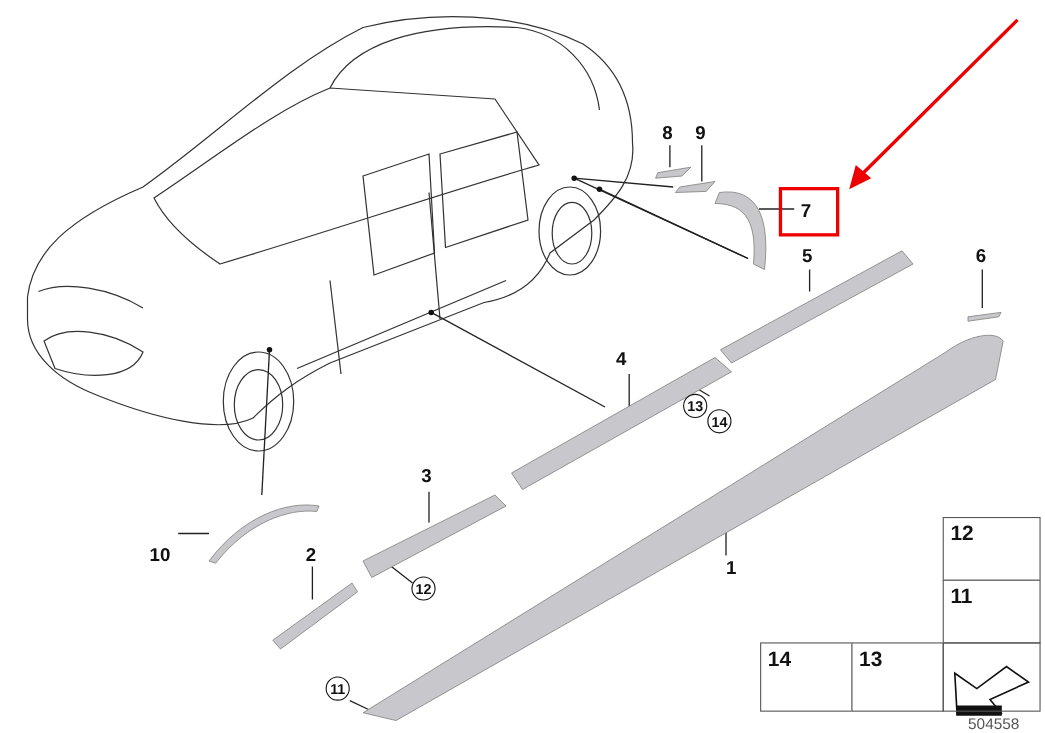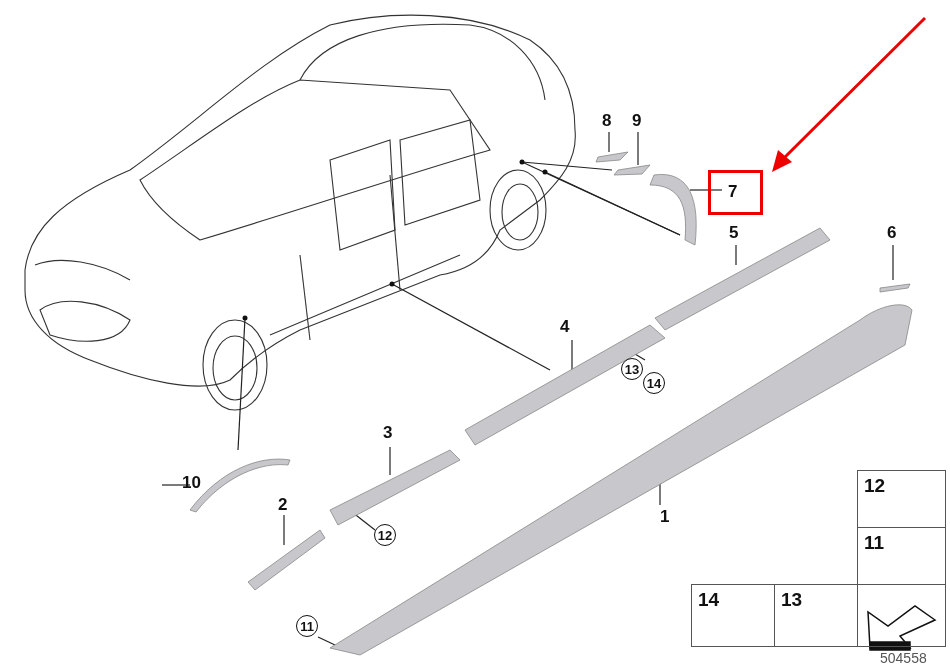--- a/index.html
+++ b/index.html
@@ -98,21 +98,21 @@
 
 <span class="lbl" style="left:660px;top:508px;">1</span>
 <span class="lbl" style="left:278px;top:496px;">2</span>
 <span class="lbl" style="left:383px;top:424px;">3</span>
 <span class="lbl" style="left:560px;top:318px;">4</span>
 <span class="lbl" style="left:729px;top:224px;">5</span>
 <span class="lbl" style="left:887px;top:224px;">6</span>
 <span class="lbl" style="left:728px;top:183px;">7</span>
 <span class="lbl" style="left:602px;top:112px;">8</span>
 <span class="lbl" style="left:632px;top:112px;">9</span>
-<span class="lbl" style="left:136px;top:474px;margin-left:46px;">10</span>
+<span class="lbl" style="left:136px;top:496px;">10</span>
 
 <span class="circ" style="left:621px;top:358px;">13</span>
 <span class="circ" style="left:643px;top:372px;">14</span>
 <span class="circ" style="left:374px;top:524px;">12</span>
 <span class="circ" style="left:296px;top:615px;">11</span>
 
 <div class="box" style="left:857px;top:470px;width:89px;height:58px;">
     <span class="n">12</span>
   </div>
 <div class="box" style="left:857px;top:527px;width:89px;height:58px;">

